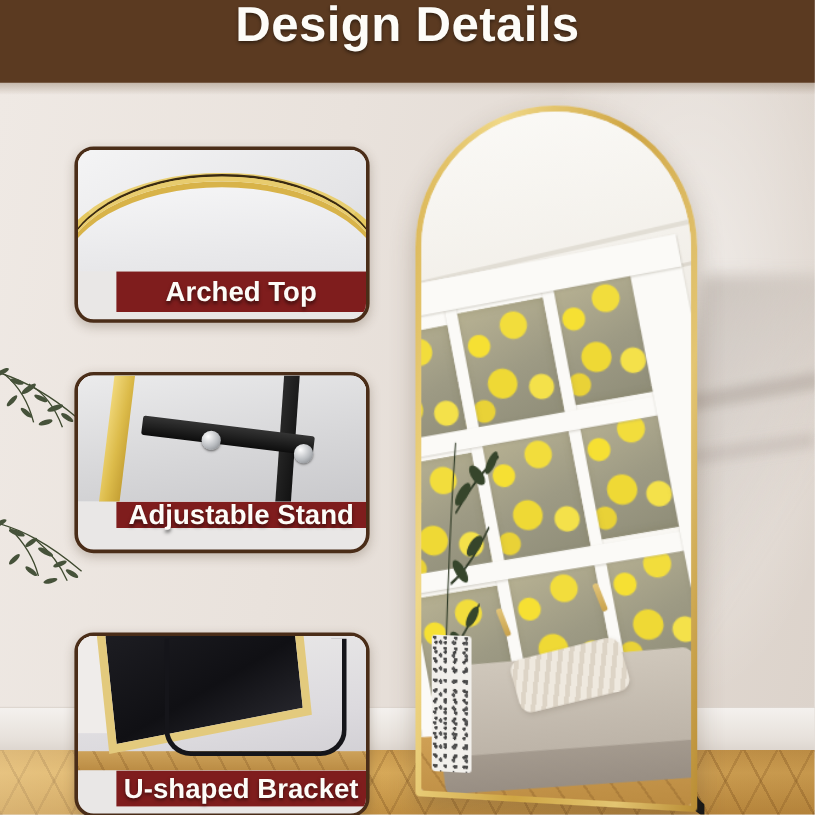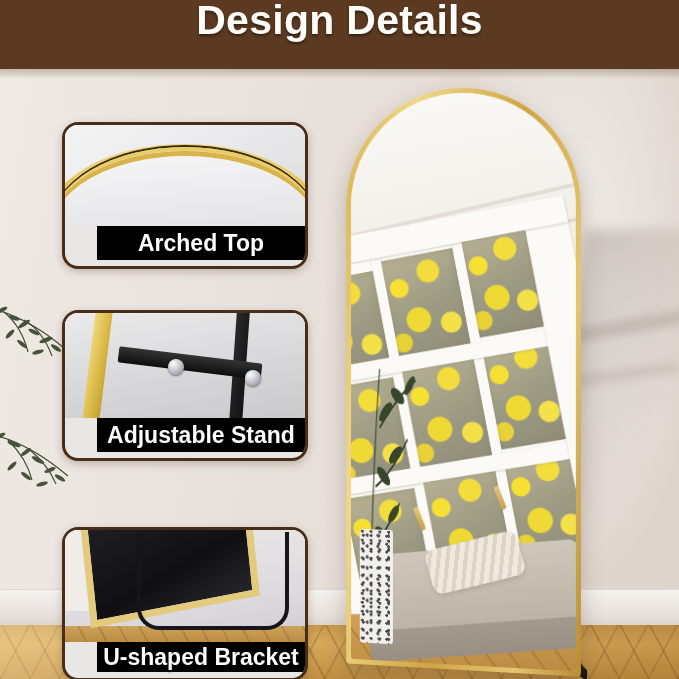--- a/index.html
+++ b/index.html
@@ -172,31 +172,31 @@
   
   .card{
     position:absolute;left:62px;width:240px;
     border:3px solid #4a2d18;border-radius:16px;
     background:#e9e7e6;overflow:hidden;
     box-shadow:0 3px 9px rgba(80,60,40,.28);
     z-index:30;
   }
   .card-photo{position:relative;width:100%;overflow:hidden;background:linear-gradient(160deg,#f2f2f2,#dedede);}
   .card-label{
-    background:#000000;color:#fdfcf8;
+    background:#7f1d1d;color:#fdfcf8;
     font-size:23px;font-weight:bold;text-align:center;
     text-shadow:0 2px 3px rgba(0,0,0,.5);
     display:flex;align-items:center;justify-content:center;margin-left:32px;
   }
   #card-1{top:122px;height:141px;}
   #card-1 .card-photo{height:101px;}
   #card-1 .card-label{height:34px;}
   #card-2{top:310px;height:145px;}
   #card-2 .card-photo{height:105px;}
-  #card-2 .card-label{height:34px;}
+  #card-2 .card-label{height:22px;}
   #card-3{top:527px;height:148px;}
   #card-3 .card-photo{height:112px;}
   #card-3 .card-label{height:30px;}
 
   
   .c1-bg{position:absolute;inset:0;background:linear-gradient(150deg,#f4f4f5,#e4e4e6 70%,#d9d9dc);}
   .c1-inner{position:absolute;left:-6%;top:22%;width:112%;height:110%;
     border-radius:50% 50% 0 0 / 70% 70% 0 0;
     background:linear-gradient(175deg,#f7f7f8,#e8e8ea 55%,#dddde0);
     border-top:4px solid #e8cc6e;

